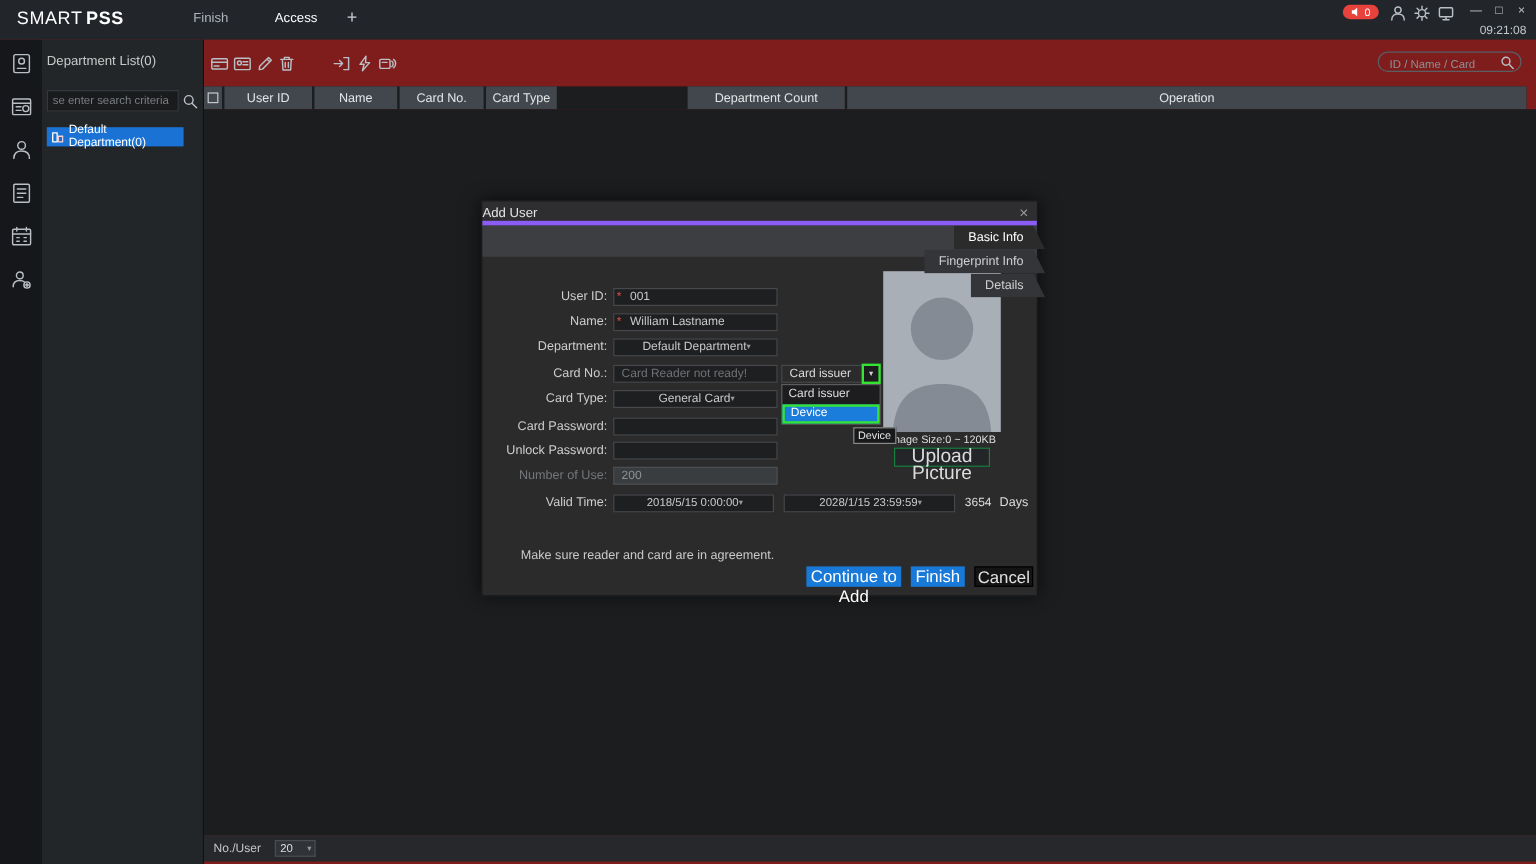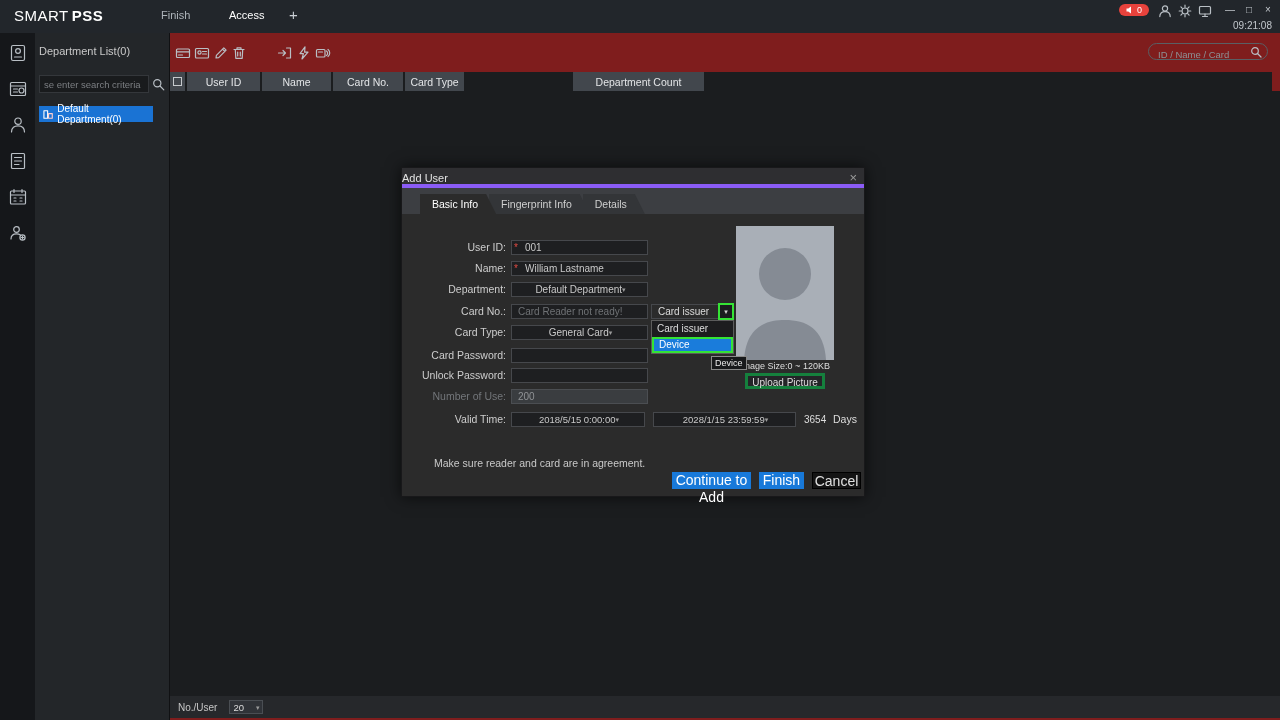--- a/index.html
+++ b/index.html
@@ -54,21 +54,21 @@
   
   .page-footer { position:absolute; left:170px; top:696px; width:1110px; height:22px; background:#26282b; display:flex; align-items:center; }
   .npage-label { margin-left:8px; font-size:10px; color:#c6c6c6; }
   .npage-select { margin-left:12px; width:34px; height:14px; background:#303338; border:1px solid #4a4e53; color:#ddd; font-size:9.5px; display:flex; align-items:center; justify-content:space-between; padding:0 3px; cursor:pointer; }
   .arrow { font-size:7px; color:#9a9a9a; line-height:1; }
 
   
   .dialog { position:absolute; left:401px; top:167px; width:464px; height:330px; background:#2b2b2b; border:1px solid #18181a; box-shadow:0 0 14px rgba(0,0,0,.65); z-index:20; }
   .dlg-title { position:absolute; left:0; top:0; width:100%; height:20px; background:#2e2e31; border-bottom:4px solid #8b5cf6; text-align:left; font-size:11px; color:#e2e2e2; line-height:20px; }
   .dlg-close { position:absolute; right:7px; top:0; font-size:13px; color:#9a9a9a; cursor:pointer; line-height:20px; }
-  .dlg-tabs { position:absolute; left:0; top:20px; width:100%; height:26px; background:#3c3e42; display:flex; align-items:flex-end; padding-left:18px; }
+  .dlg-tabs { position:absolute; left:0; top:20px; width:100%; height:26px; background:#3c3e42; display:flex; align-items:flex-end; padding-left:18px;flex-direction:column; }
   .dlg-tab { height:20px; line-height:20px; padding:0 18px 0 12px; font-size:10.5px; color:#cfcfcf; background:#333538; clip-path:polygon(0 0, calc(100% - 10px) 0, 100% 100%, 0 100%); margin-right:-7px; cursor:pointer; position:relative; z-index:1; }
   .dlg-tab.active { background:#2b2b2b; color:#ffffff; z-index:2; }
 
   .flabel { position:absolute; left:0; width:104px; height:15px; line-height:15px; text-align:right; font-size:10.5px; color:#cdcdcd; }
   .finput { position:absolute; left:109px; width:137px; height:15px; background:#1e1f21; border:1px solid #46484c; color:#c9c9c9; font-size:10px; padding:0 4px 0 6px; outline:none; }
   .finput.req-pad { padding-left:13px; }
   .finput::placeholder { color:#6f7275; }
   .req { position:absolute; left:112px; width:6px; color:#e04a42; font-size:10px; line-height:15px; z-index:3; }
   .fselect { position:absolute; left:109px; width:137px; height:15px; background:#1e1f21; border:1px solid #46484c; color:#c9c9c9; font-size:10px; display:flex; align-items:center; justify-content:center; padding:0 4px 0 6px; cursor:pointer; }
   .dim-label { color:#73767a; }
@@ -81,21 +81,21 @@
   .src-opt.selected { background:#1a7cdb; color:#fff; border:2px solid #35e335; line-height:12px; }
   .src-tooltip { position:absolute; left:309px; top:188px; background:#18191b; border:1px solid #8a8a8a; color:#e8e8e8; font-size:9px; padding:1px 3px; z-index:6; }
 
   .vt-from { left:109px; width:134px; font-size:9.5px; }
   .vt-to { left:251px; width:143px; font-size:9.5px; }
   .days-val { position:absolute; left:402px; top:244px; font-size:10px; color:#dddddd; line-height:15px; }
   .days-lbl { position:absolute; left:431px; top:244px; font-size:10.5px; color:#dddddd; line-height:15px; }
 
   .photo { position:absolute; left:334px; top:58px; width:98px; height:134px; background:#a9afb7; overflow:hidden; }
   .size-hint { position:absolute; left:330px; top:193px; width:106px; text-align:center; font-size:9px; color:#dddddd; }
-  .upload-btn { position:absolute; left:343px; top:205px; width:80px; height:16px; background:#242528; border:3px solid #15803d; color:#dcdcdc; font-size:10px; text-align:center; line-height:14px; cursor:pointer; }
+  .upload-btn { position:absolute; left:343px; top:205px; width:80px; height:16px; background:#242528; border:1px solid #15803d; color:#dcdcdc; font-size:16px; text-align:center; line-height:14px; cursor:pointer; }
 
   .dlg-note { position:absolute; left:32px; top:289px; font-size:10.5px; color:#c9c9c9; }
   .dlg-btn { position:absolute; top:304px; height:17px; font-size:14px; text-align:center; line-height:17px; cursor:pointer; color:#fff; }
   .btn-continue { left:270px; width:79px; background:#1879d9; }
   .btn-finish { left:357px; width:45px; background:#1879d9; }
   .btn-cancel { left:410px; width:49px; background:#141414; border:1px solid #000; color:#e0e0e0; }
 
   svg.ic { display:block; }
   svg.ic * { stroke:#b9bfc5; fill:none; stroke-width:1.2; stroke-linecap:round; stroke-linejoin:round; }
   svg.ic .fill { fill:#b9bfc5; stroke:none; }
@@ -257,20 +257,21 @@
   <div class="thead">
     <div class="th th-check">
         <div class="chk"></div>
       </div>
     <div class="th th-uid">User ID</div>
     <div class="th th-name">Name</div>
     <div class="th th-cardno">Card No.</div>
     <div class="th th-cardtype">Card Type</div>
     <div class="th th-dept">Department</div>
     <div class="th th-fp">Department Count</div>
+    <div class="th th-op">Operation</div>
   </div>
   <div class="tbody"></div>
 
   <div class="page-footer">
     <span class="npage-label">No./User</span>
     <div class="npage-select">
       <span>20</span>
       <span class="arrow">▾</span>
     </div>
   </div>

